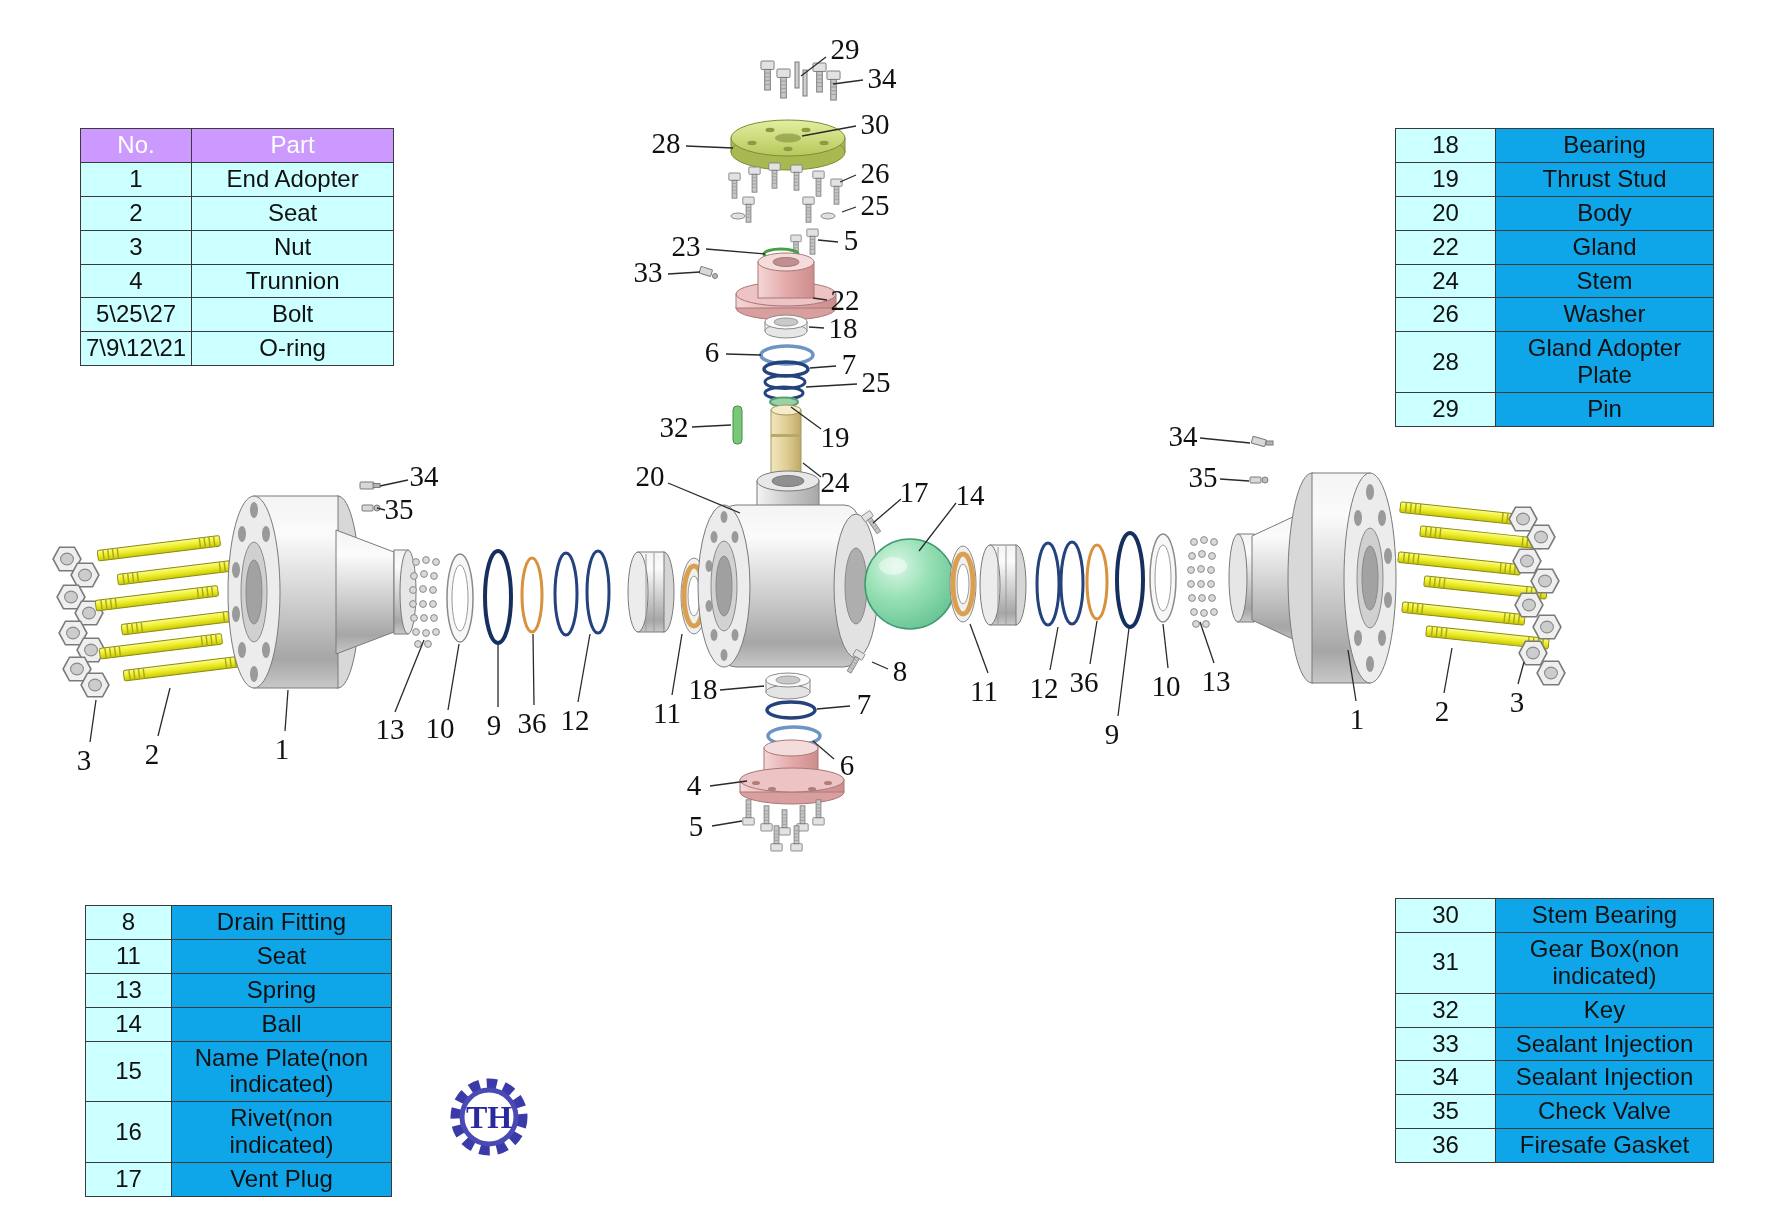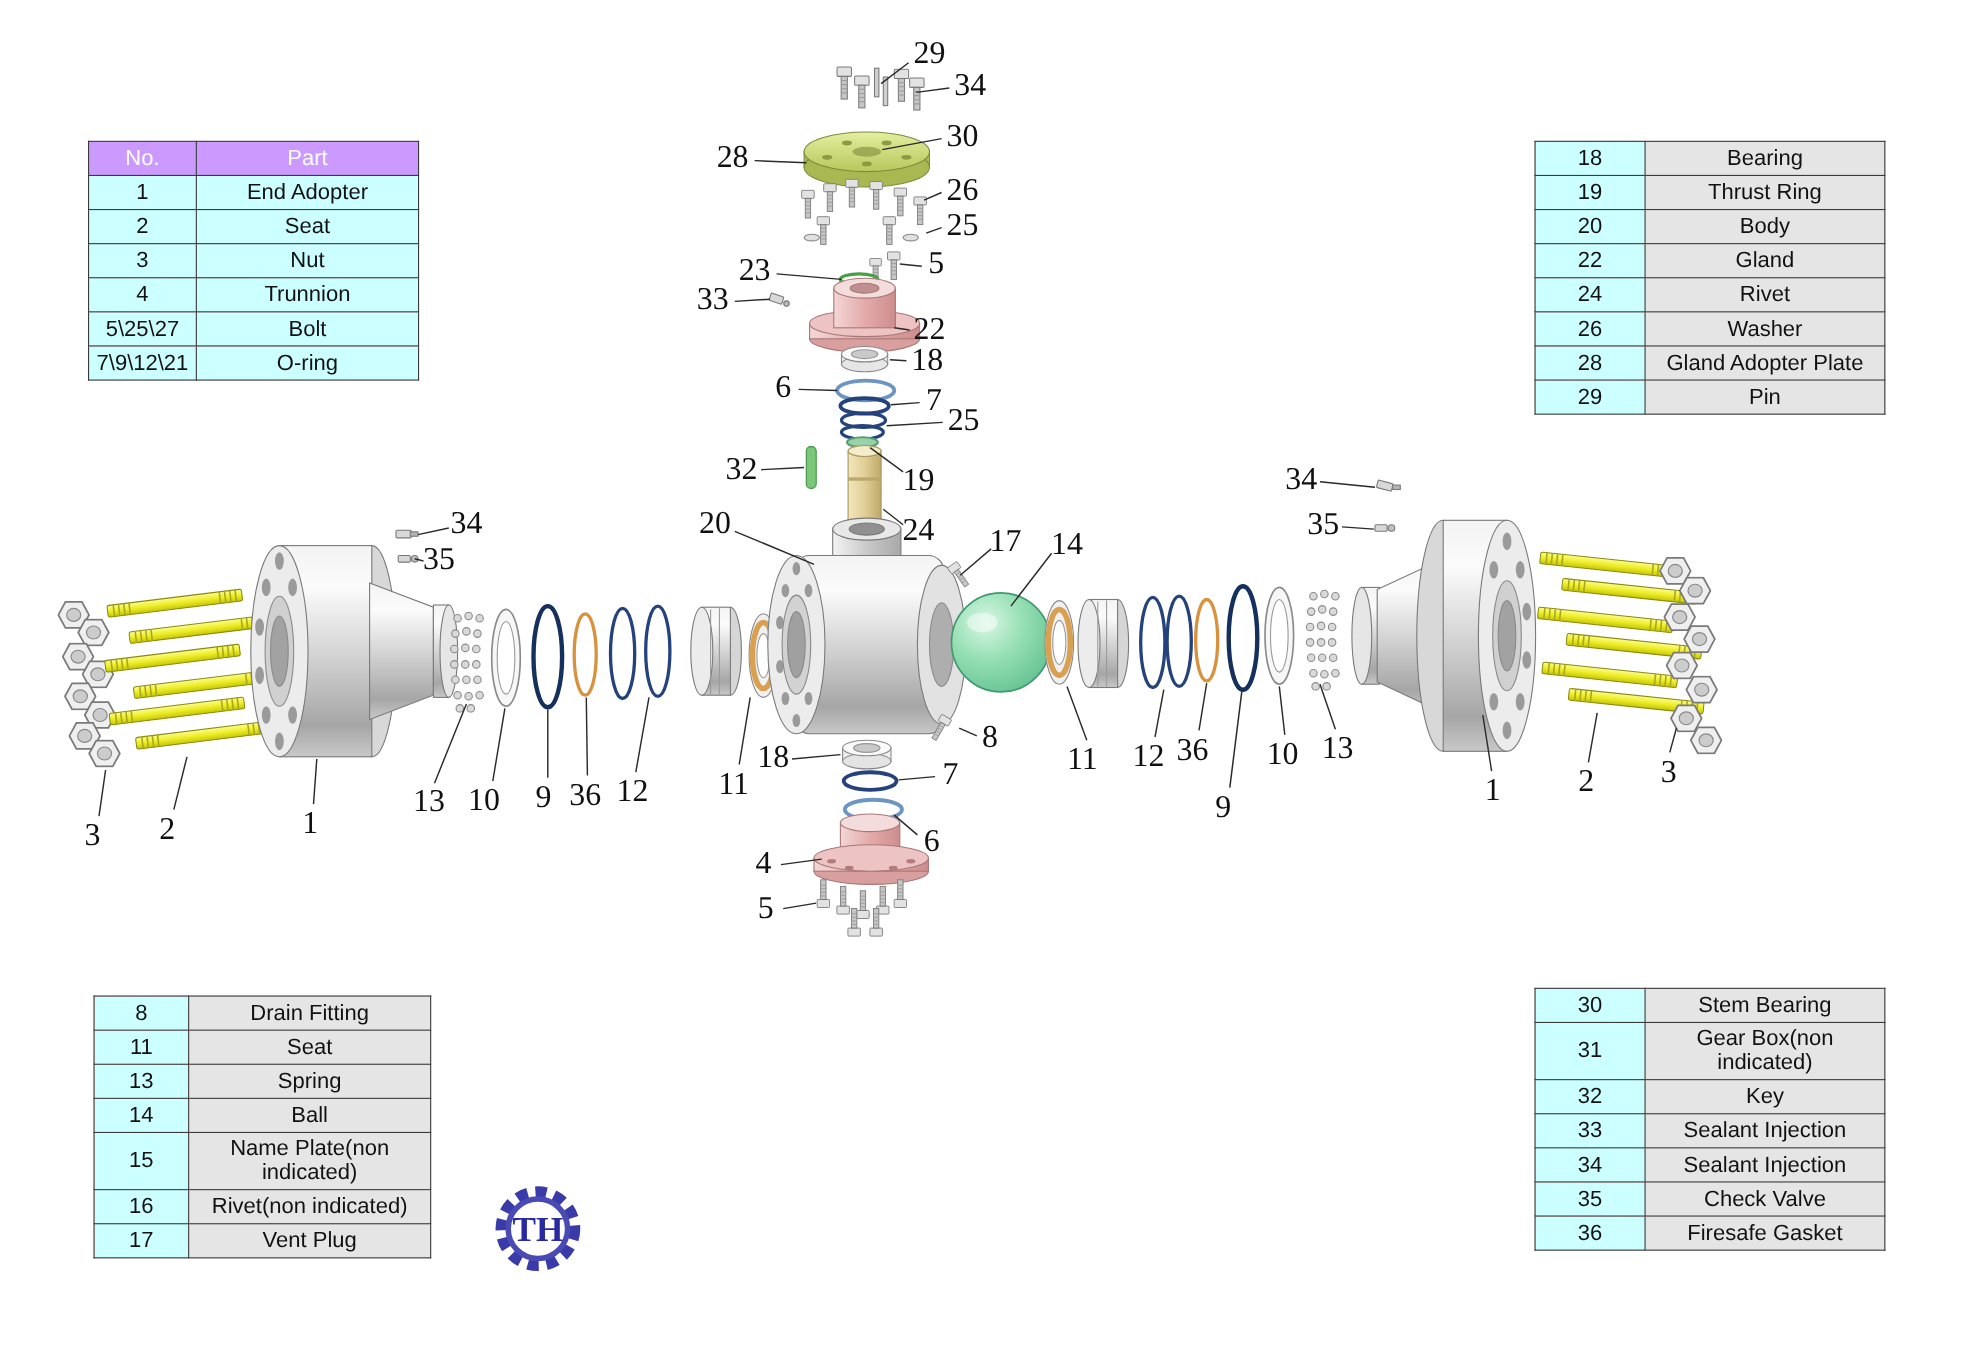--- a/index.html
+++ b/index.html
@@ -3,21 +3,21 @@
 <meta charset="utf-8">
 <style>
   *{box-sizing:border-box}
   html,body{margin:0;padding:0;background:#ffffff}
   body{font-family:"Liberation Sans",sans-serif}
   .canvas{position:relative;width:1788px;height:1223px;background:#ffffff;overflow:hidden}
   #diagram-svg{position:absolute;left:0;top:0}
   #callout-layer{position:absolute;left:0;top:0;width:100%;height:100%;pointer-events:none}
   .callout{position:absolute;transform:translate(-50%,-50%);font:29px "Liberation Serif",serif;color:#101010;white-space:nowrap}
 
-  .parts-table{position:absolute;border-collapse:collapse;background:#e5e5e5;font-size:20px;color:#111;table-layout:fixed}
+  .parts-table{position:absolute;border-collapse:collapse;background:#0ea5e9;font-size:24px;color:#111;table-layout:fixed}
   .parts-table th,.parts-table td{border:1px solid #3a3a3a;text-align:center;padding:3px 5px;height:31px;line-height:1.12;overflow:hidden}
   .parts-table th{background:#cc99ff;color:#ffffff;font-weight:normal}
   .parts-table td.no{background:#ccffff}
   .parts-table.all-cyan td{background:#ccffff}
 
   #tbl-top-left{left:80px;top:128px}
   #tbl-top-right{left:1395px;top:128px}
   #tbl-bottom-left{left:85px;top:905px}
   #tbl-bottom-right{left:1395px;top:898px}
 
@@ -525,33 +525,33 @@
         <col style="width:100px">
         <col style="width:218px">
       </colgroup>
   <tbody>
         <tr>
           <td class="no">18</td>
           <td class="part">Bearing</td>
         </tr>
         <tr>
           <td class="no">19</td>
-          <td class="part">Thrust Ring</td>
+          <td class="part">Thrust Stud</td>
         </tr>
         <tr>
           <td class="no">20</td>
           <td class="part">Body</td>
         </tr>
         <tr>
           <td class="no">22</td>
           <td class="part">Gland</td>
         </tr>
         <tr>
           <td class="no">24</td>
-          <td class="part">Rivet</td>
+          <td class="part">Stem</td>
         </tr>
         <tr>
           <td class="no">26</td>
           <td class="part">Washer</td>
         </tr>
         <tr>
           <td class="no">28</td>
           <td class="part">Gland Adopter Plate</td>
         </tr>
         <tr>

